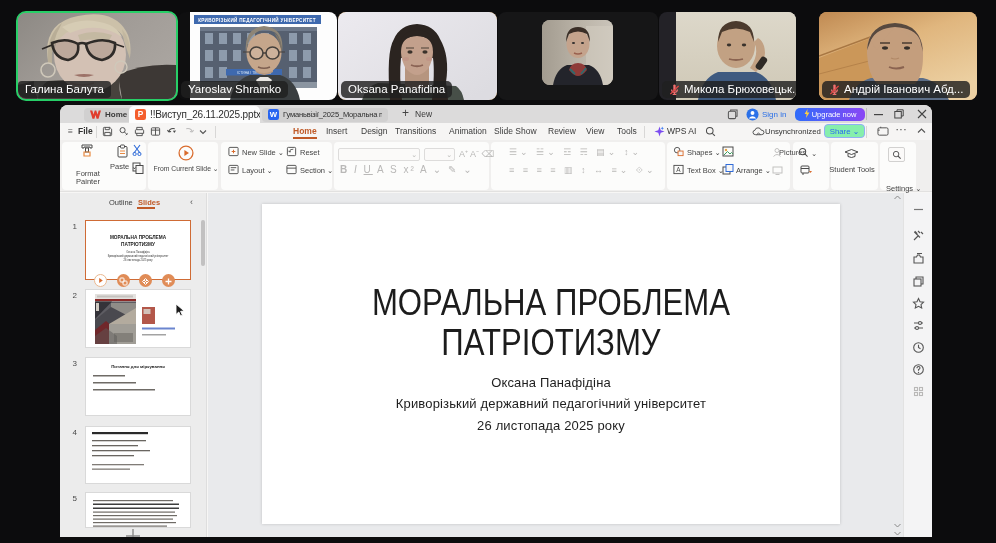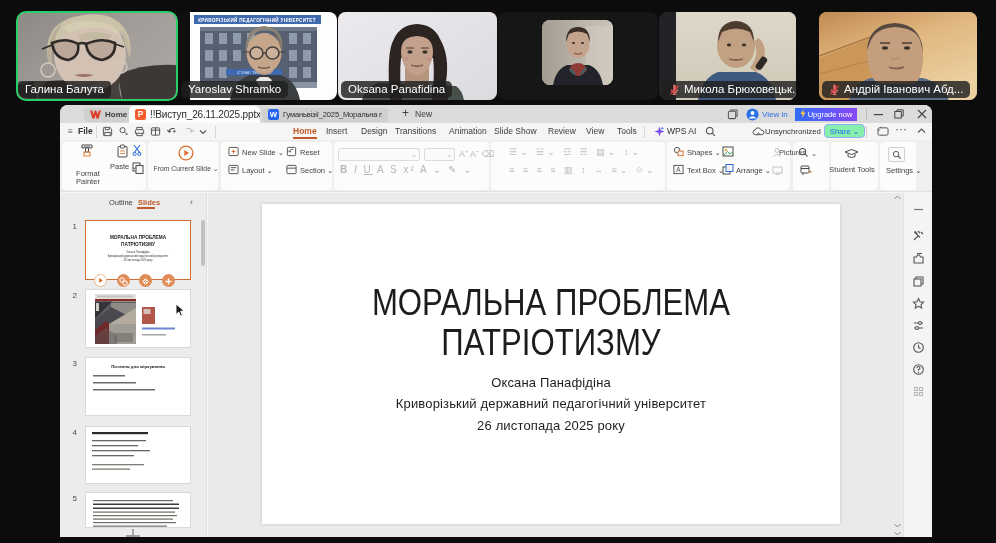--- a/index.html
+++ b/index.html
@@ -278,22 +278,22 @@
 
     <svg class="abs" style="left:667px; top:4px;" width="11" height="11" viewBox="0 0 12 12">
         <rect x="1.5" y="2.5" width="8" height="8" rx="1.5" fill="none" stroke="#555" stroke-width="1.1"></rect>
         <path d="M4 2.5 L4 1 L11 1 L11 8 L9.5 8" fill="none" stroke="#555" stroke-width="1.1"></path>
       </svg>
     <svg class="abs" style="left:686px; top:3px;" width="13" height="13" viewBox="0 0 14 14">
         <circle cx="7" cy="7" r="6.5" fill="#2a70e8"></circle>
         <circle cx="7" cy="5.4" r="2.1" fill="#fff"></circle>
         <path d="M2.8 11.2 Q7 6.8 11.2 11.2" fill="#fff"></path>
       </svg>
-    <div class="abs" style="left:702px; top:5px; font-size:8px; color:#2a70e8;">View in</div>
-    <div class="abs" style="left:735px; top:2.5px; width:62px; height:13px; border-radius:0; background:linear-gradient(90deg,#2f6cfa,#8a46f5); color:#fff; font-size:7.5px; text-align:center; line-height:13px;"><svg width="6" height="9" viewBox="0 0 6 9" style="vertical-align:-1.5px; margin-right:2px;">
+    <div class="abs" style="left:702px; top:5px; font-size:8px; color:#2a70e8;">Sign in</div>
+    <div class="abs" style="left:735px; top:2.5px; width:70px; height:13px; border-radius:5px; background:linear-gradient(90deg,#2f6cfa,#8a46f5); color:#fff; font-size:7.5px; text-align:center; line-height:13px;"><svg width="6" height="9" viewBox="0 0 6 9" style="vertical-align:-1.5px; margin-right:2px;">
           <path d="M3.6 0 L0.6 5 L2.6 5 L2 9 L5.4 3.6 L3.2 3.6 Z" fill="#ffd23e"></path>
         </svg>Upgrade now</div>
     <div class="abs" style="left:806px; top:3px; width:1px; height:12px; background:#bdbcbc;"></div>
     <div class="abs" style="left:788px; top:0; width:0px;"></div>
     <svg class="abs" style="left:814px; top:9px;" width="9" height="2" viewBox="0 0 9 2">
         <rect width="9" height="1.2" fill="#444"></rect>
       </svg>
     <svg class="abs" style="left:834px; top:4px;" width="10" height="10" viewBox="0 0 10 10">
         <rect x="0.8" y="2.5" width="6.5" height="6.5" fill="none" stroke="#444" stroke-width="1"></rect>
         <path d="M3 2.5 L3 0.8 L9.2 0.8 L9.2 7 L7.3 7" fill="none" stroke="#444" stroke-width="1"></path>
@@ -485,21 +485,21 @@
         <path d="M1 4 L7.5 1.5 L14 4 L7.5 6.5 Z" fill="none" stroke="#4a4a4a" stroke-width="1"></path>
         <path d="M4 6 L4 8.5 Q7.5 10.5 11 8.5 L11 6" fill="none" stroke="#4a4a4a" stroke-width="1"></path>
       </svg>
     <div class="abs" style="left:768px; top:25px; width:48px; text-align:center;">Student Tools</div>
 
     <svg class="abs" style="left:837px; top:-100px;" width="1" height="1"></svg>
     <div class="abs" style="left:828px; top:7px; width:17px; height:15px; border:1px solid #d2d1d0; border-radius:2px; background:#fbfaf9;"><svg style="margin:2px 0 0 3px;" width="10" height="10" viewBox="0 0 11 11">
           <circle cx="4.5" cy="4.5" r="3" fill="none" stroke="#4a4a4a" stroke-width="1"></circle>
           <path d="M6.7 6.7 L9.5 9.5" stroke="#4a4a4a" stroke-width="1.2"></path>
         </svg></div>
-    <div class="abs" style="left:826px; top:26px;">Settings ⌄</div>
+    <div class="abs" style="left:826px; top:44px;">Settings ⌄</div>
   </div>
   <div id="panel">
     <div class="abs" style="left:49px; top:5px; font-size:7.5px; color:#3c3c3c;">Outline</div>
     <div class="abs" style="left:78px; top:5px; font-size:7.5px; color:#c05a28; font-weight:bold;">Slides</div>
     <div class="abs" style="left:77px; top:14.2px; width:18px; height:1.8px; background:#c05a28;"></div>
     <div class="abs" style="left:130px; top:4px; font-size:9px; color:#555;">‹</div>
 
     <div class="abs" style="left:4px; top:29px; width:13px; text-align:right; font-size:8px; color:#4a4a4a;">1</div>
     <div class="abs" style="left:26.5px; top:26px; font-size:5px; color:#d96c2e;">✦</div>
     <div class="thumb" style="top:27px; height:60px; border:1.5px solid #cf6b35; z-index:2;">

